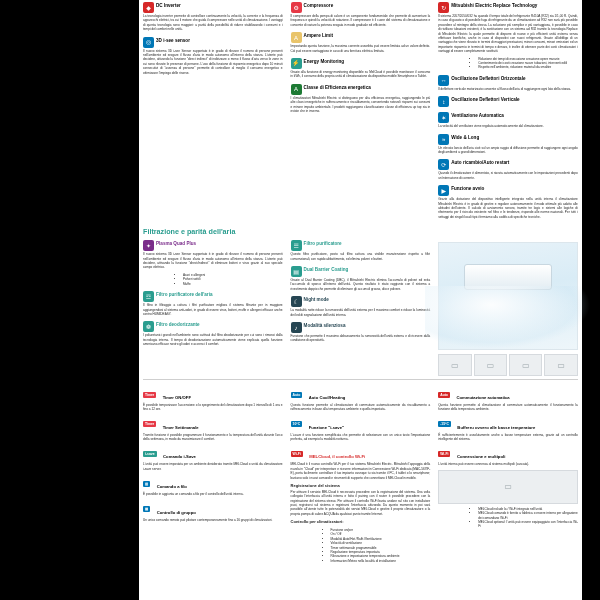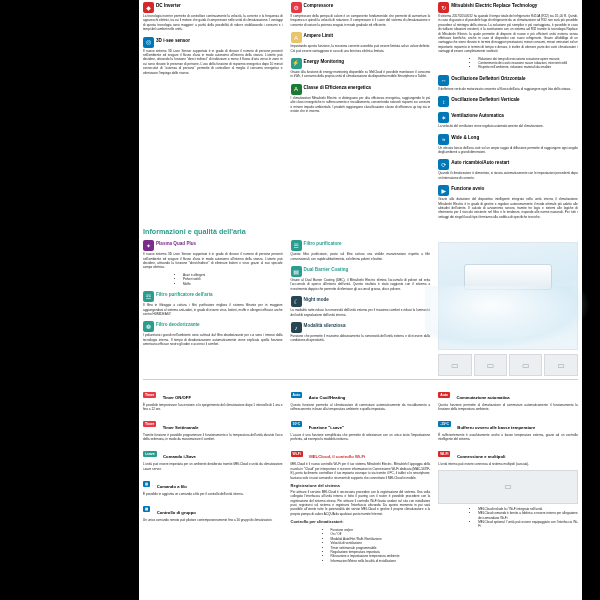--- a/index.html
+++ b/index.html
@@ -255,21 +255,21 @@
             <span class="ftitle">Funzione avvio</span>
           </div>
           <div class="fbody">Grazie alla dotazione del dispositivo intelligente integrato nella unità interna il climatizzatore Mitsubishi Electric è in grado di gestire e regolare autonomamente il modo ottimale più adatto alle abitudini dell'utente.
 
 Il calcolo di avviamento sonoro, tramite tre logic e sistemi alle logiche di riferimento per il ricircolo esistente nel filtro e le tendenze, risponde alle norme nazionali. Per tutti i settaggi dei singoli locali tipici fermiamo alla codifica di specifiche tecniche.</div>
         </div>
       </div>
     </div>
 
     <div style="padding:0 4px;">
-      <div class="sectiontitle" style="color:#2a9d8f">Informazioni e qualità dell'aria</div>
+      <div class="sectiontitle" style="color:#2a9d8f">Filtrazione e parità dell'aria</div>
     </div>
 
     <div class="cols">
 
       <div class="col">
         <div class="feature">
           <div class="fhead">
             <span class="ficon" style="background:#7b2d8b">✦</span>
             <span class="ftitle" style="color:#7b2d8b">Plasma Quad Plus</span>
           </div>

